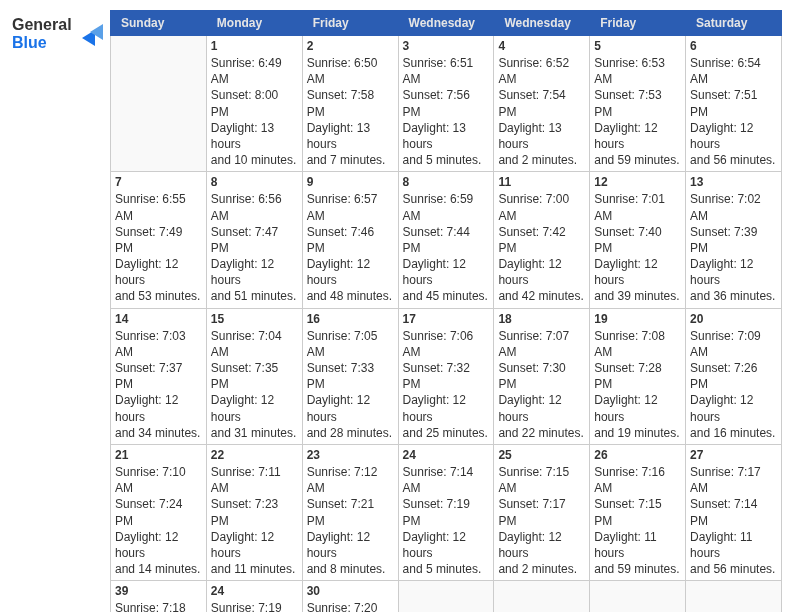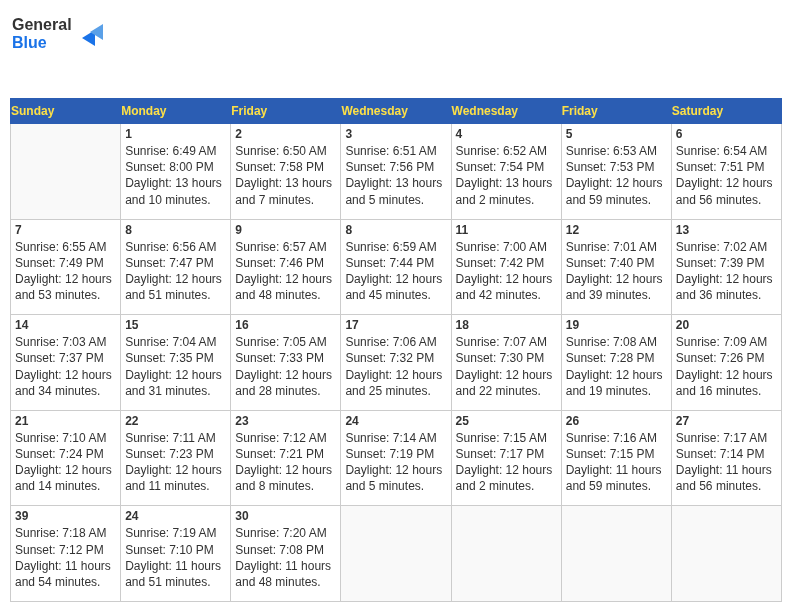--- a/index.html
+++ b/index.html
@@ -8,22 +8,21 @@
       height: 612px;
       font-family: Arial, sans-serif;
       background: #fff;
       overflow: hidden;
     }
     .page {
       width: 792px;
       height: 612px;
       padding: 10px;
       display: flex;
-      flex-direction: column;
-      gap: 31px;
+      flex-direction: row;
     }
     .header {
       display: flex;
       justify-content: space-between;
       align-items: flex-start;
       margin-bottom: 8px;
     }
     .logo {
       display: flex;
       align-items: center;
@@ -43,24 +42,24 @@
     }
     .calendar {
       flex: 1;
       border: 1px solid #ccc;
       border-collapse: collapse;
       width: 100%;
       table-layout: fixed;
     }
     .calendar th {
       background: #2b5db3;
-      color: #fde047;
+      color: #e5e5e5;
       font-size: 12px;
       font-weight: bold;
-      padding: 5px 0;
+      padding: 5px 10px;
       border: 1px solid #2b5db3;
       text-align: left;
     }
     .calendar td {
       border: 1px solid #ccc;
       vertical-align: top;
       padding: 3px 4px;
       font-size: 10px;
       color: #333;
       height: 90px;

